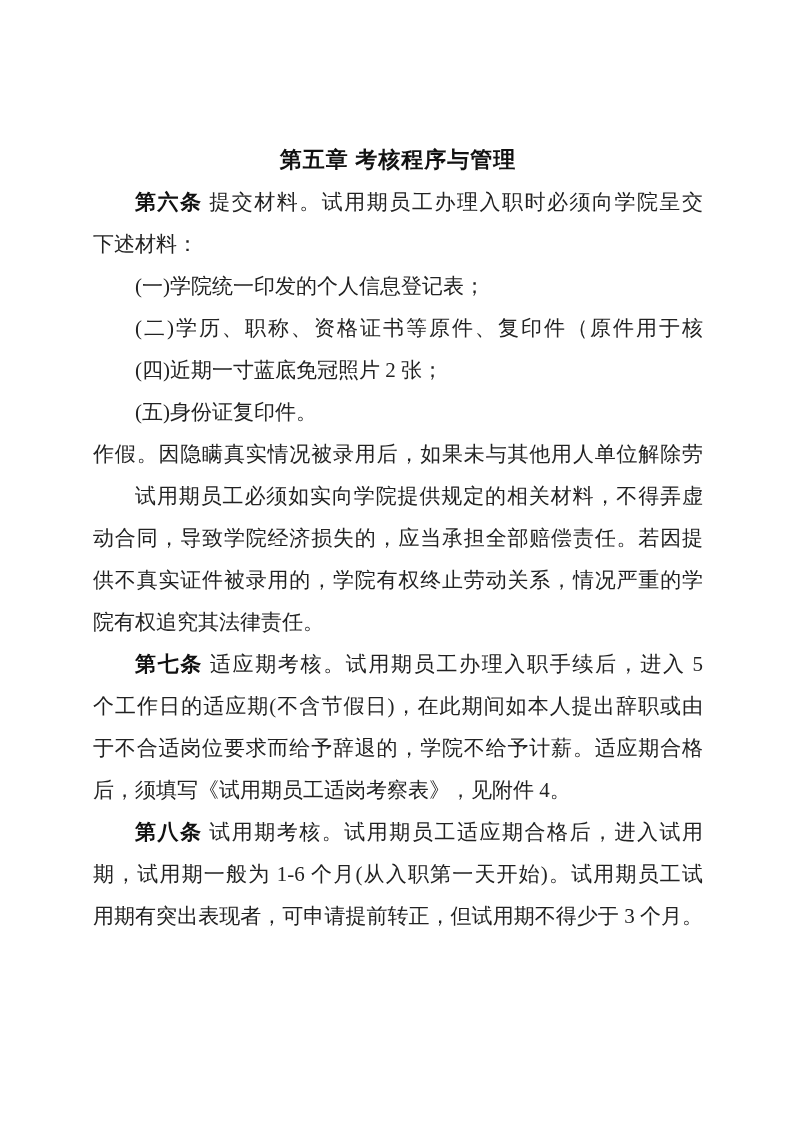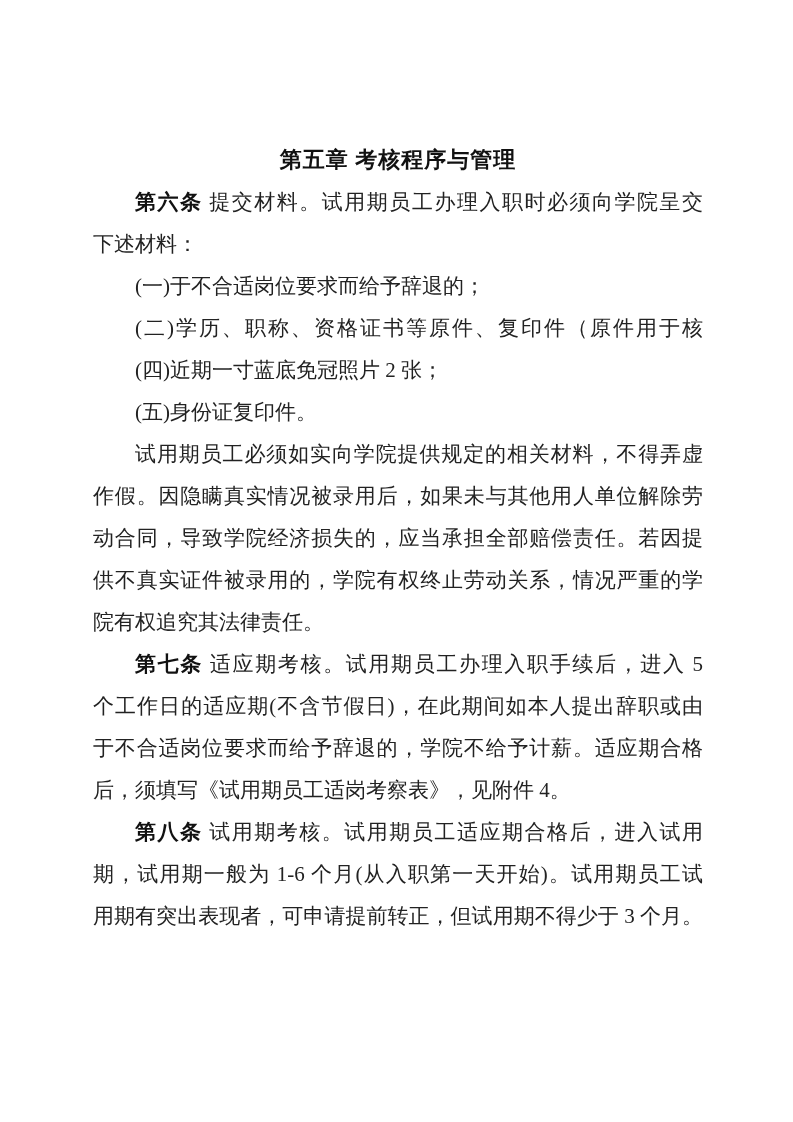--- a/index.html
+++ b/index.html
@@ -53,26 +53,26 @@
 </style>
 </head>
 <body>
 
 <div class="page">
   <div class="content">
     <h1 class="doc-title">第五章 考核程序与管理</h1>
     <div id="doc-lines">
         <div class="line indent fill"><b class="lead">第六条</b> 提交材料。试用期员工办理入职时必须向学院呈交</div>
         <div class="line">下述材料：</div>
-        <div class="line indent">(一)于不合适岗位要求而给予辞退的；</div>
+        <div class="line indent">(一)学院统一印发的个人信息登记表；</div>
         <div class="line indent fill">(二)学历、职称、资格证书等原件、复印件（原件用于核查）；</div>
         <div class="line indent">(四)近期一寸蓝底免冠照片 2 张；</div>
         <div class="line indent">(五)身份证复印件。</div>
+        <div class="line fill">作假。因隐瞒真实情况被录用后，如果未与其他用人单位解除劳</div>
         <div class="line indent fill">试用期员工必须如实向学院提供规定的相关材料，不得弄虚</div>
-        <div class="line fill">作假。因隐瞒真实情况被录用后，如果未与其他用人单位解除劳</div>
         <div class="line fill">动合同，导致学院经济损失的，应当承担全部赔偿责任。若因提</div>
         <div class="line fill">供不真实证件被录用的，学院有权终止劳动关系，情况严重的学</div>
         <div class="line">院有权追究其法律责任。</div>
         <div class="line indent fill"><b class="lead">第七条</b> 适应期考核。试用期员工办理入职手续后，进入 5</div>
         <div class="line fill">个工作日的适应期(不含节假日)，在此期间如本人提出辞职或由</div>
         <div class="line fill">于不合适岗位要求而给予辞退的，学院不给予计薪。适应期合格</div>
         <div class="line">后，须填写《试用期员工适岗考察表》，见附件 4。</div>
         <div class="line indent fill"><b class="lead">第八条</b> 试用期考核。试用期员工适应期合格后，进入试用</div>
         <div class="line fill">期，试用期一般为 1-6 个月(从入职第一天开始)。试用期员工试</div>
         <div class="line fill">用期有突出表现者，可申请提前转正，但试用期不得少于 3 个月。</div>

